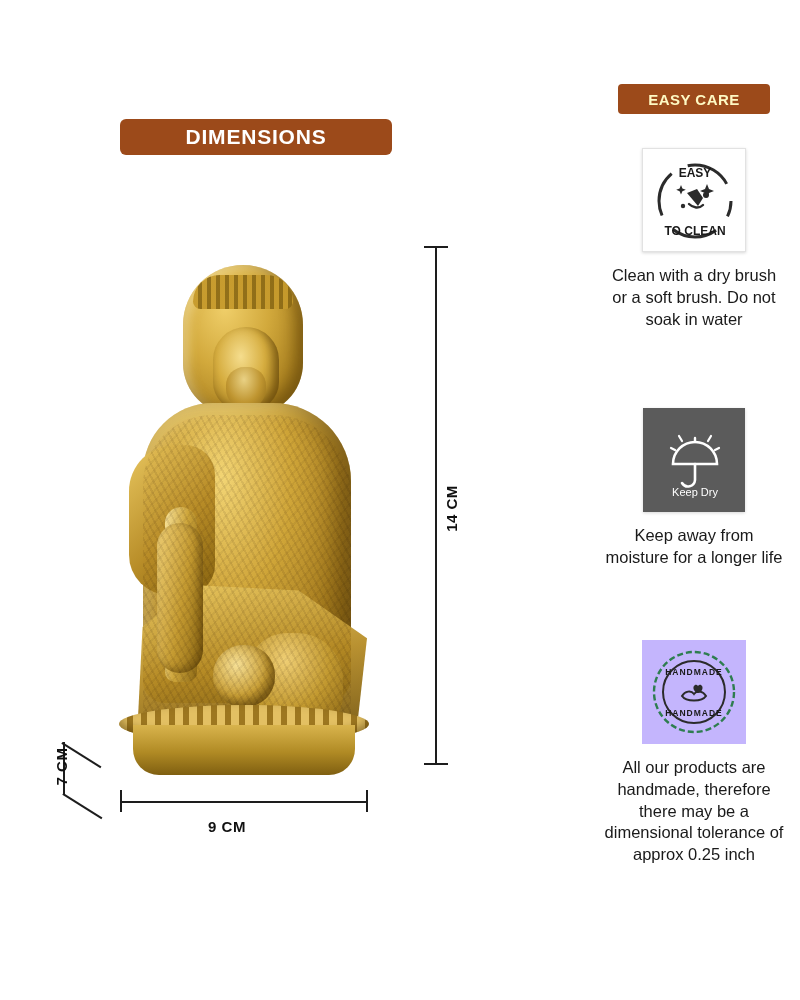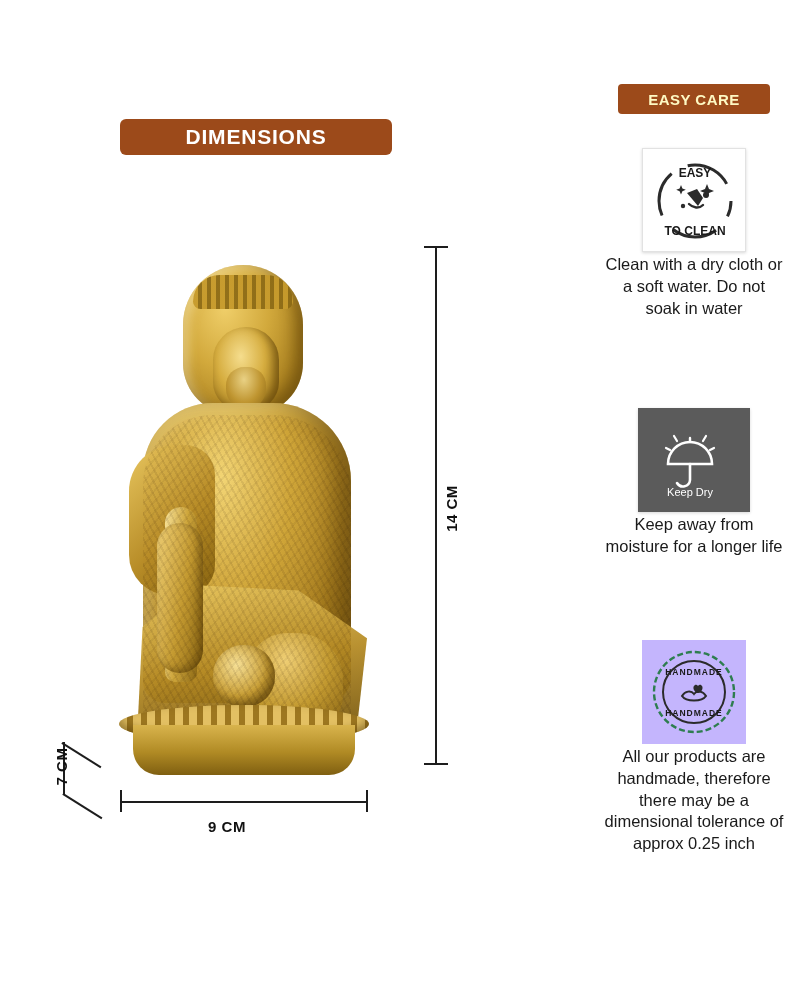--- a/index.html
+++ b/index.html
@@ -190,41 +190,41 @@
   }
   .care-badge .label {
     color: #fef9c3;
     font-size: 15px;
     font-weight: bold;
     letter-spacing: .5px;
   }
 
   .care-item { position: absolute; width: 180px; left: 604px; }
   .care-item .icon-box {
-    margin: 0 auto 2px auto;
+    margin: 0 auto 13px auto;
     display: flex;
     align-items: center;
     justify-content: center;
   }
   .care-item .caption {
     text-align: center;
     font-size: 16.5px;
     line-height: 1.32;
     color: #1a1a1a;
   }
 
   .icon-clean {
     width: 104px; height: 104px;
     background: #ffffff;
     border: 1px solid #e2e2e2;
     box-shadow: 0 1px 3px rgba(0,0,0,.16);
     position: relative;
   }
   .icon-keepdry {
-    width: 112px; height: 104px;
+    width: 102px; height: 104px;
     background: #5b5b5b;
     position: relative;
     box-shadow: 0 1px 3px rgba(0,0,0,.16);
   }
   .icon-handmade {
     width: 104px; height: 104px;
     background: #c4b5fd;
     position: relative;
   }
 
@@ -294,21 +294,21 @@
           <path d="M46 55 c4 4 10 5 14 1" fill="none" stroke="#2b2b2b" stroke-width="2.4" stroke-linecap="round"></path>
           <circle cx="63" cy="46" r="3" fill="#2b2b2b"></circle>
           <circle cx="40" cy="57" r="2.2" fill="#2b2b2b"></circle>
           <path d="M64 35 l2 5 l5 2 l-5 2 l-2 5 l-2 -5 l-5 -2 l5 -2 z" fill="#2b2b2b"></path>
           <path d="M38 36 l1.4 3.4 l3.4 1.4 l-3.4 1.4 l-1.4 3.4 l-1.4 -3.4 l-3.4 -1.4 l3.4 -1.4 z" fill="#2b2b2b"></path>
           <text x="52" y="28" text-anchor="middle" font-family="Liberation Sans, sans-serif" font-size="12" font-weight="bold" fill="#1a1a1a">EASY</text>
           <text x="52" y="86" text-anchor="middle" font-family="Liberation Sans, sans-serif" font-size="12" font-weight="bold" fill="#1a1a1a">TO CLEAN</text>
         </svg>
       </div>
     </div>
-    <div class="caption">Clean with a dry cloth or a soft water. Do not soak in water</div>
+    <div class="caption">Clean with a dry brush or a soft brush. Do not soak in water</div>
   </div>
 
   <div class="care-item item2">
     <div class="icon-box">
       <div class="icon-keepdry">
         <svg width="104" height="104" viewBox="0 0 104 104" aria-hidden="true">
           <path d="M30 56 a22 22 0 0 1 44 0 z" fill="none" stroke="#ffffff" stroke-width="2.6"></path>
           <path d="M52 56 v16 a7 7 0 0 1 -13 3" fill="none" stroke="#ffffff" stroke-width="2.6" stroke-linecap="round"></path>
           <line x1="52" y1="30" x2="52" y2="34" stroke="#ffffff" stroke-width="2.4" stroke-linecap="round"></line>
           <line x1="36" y1="28" x2="39" y2="33" stroke="#ffffff" stroke-width="2.2" stroke-linecap="round"></line>

